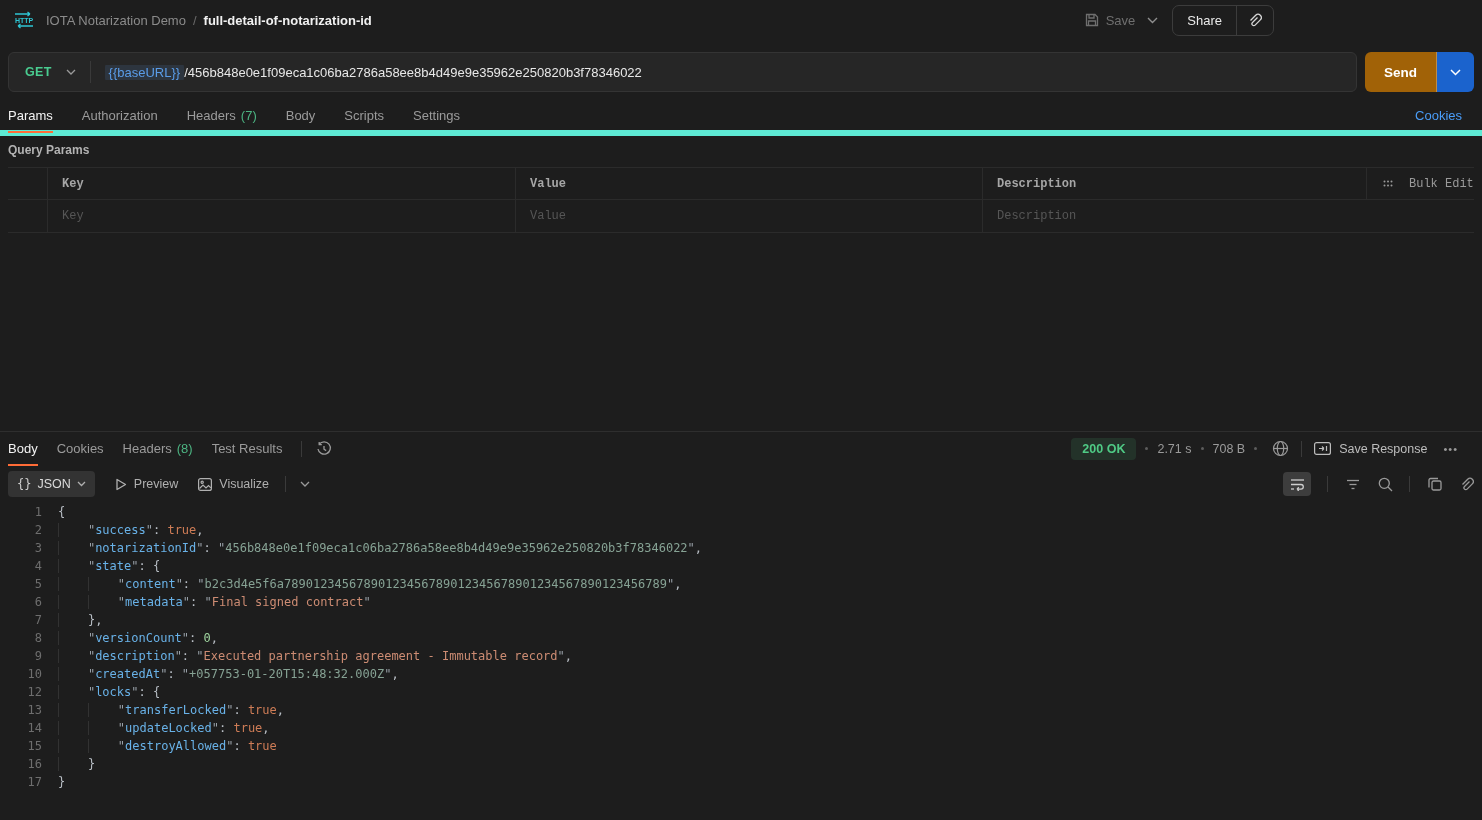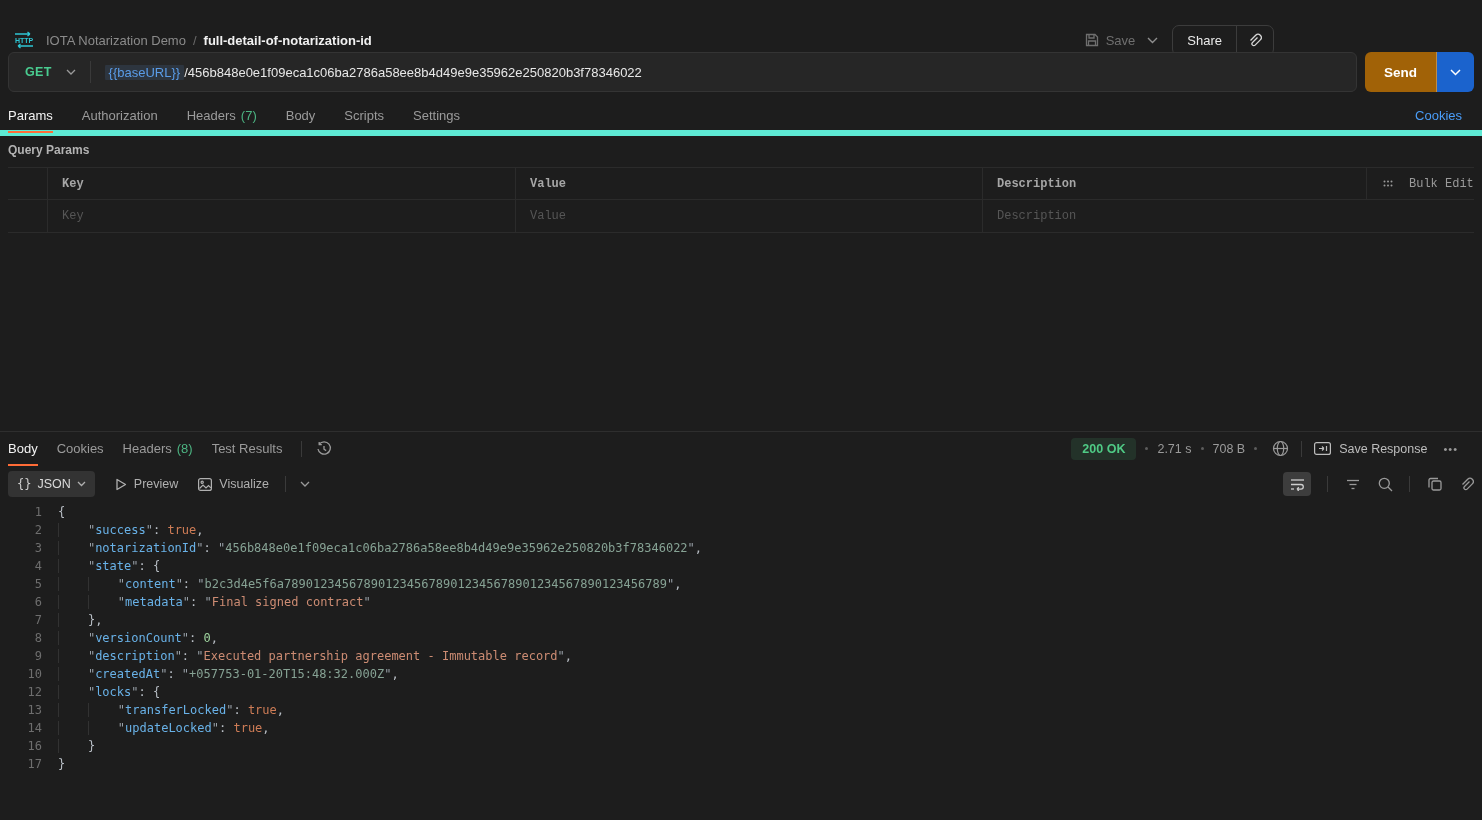--- a/index.html
+++ b/index.html
@@ -2,21 +2,21 @@
 <html><head>
 <meta charset="utf-8">
 <style>
   * { margin:0; padding:0; box-sizing:border-box; }
   html,body { width:1482px; height:820px; background:#1d1d1d; overflow:hidden;
     font-family:"Liberation Sans", sans-serif; color:#c9c9c9; }
   svg { display:block; }
 
   
   .topbar { position:absolute; top:0; left:0; width:1286px; height:40px;
-    display:flex; align-items:center; padding:0 12px;margin-top:20px; }
+    display:flex; align-items:center; padding:0 12px; }
   .http-logo { width:24px; height:18px; margin-right:10px; }
   .crumb-collection { color:#8b8b8b; font-size:13px; cursor:pointer; }
   .crumb-sep { color:#6a6a6a; font-size:13px; margin:0 7px; }
   .crumb-request { color:#f1f1f1; font-size:13px; font-weight:700; }
   .topbar-right { margin-left:auto; display:flex; align-items:center; }
   .save-btn { display:flex; align-items:center; gap:7px; color:#6f6f6f; font-size:13px; }
   .save-caret { color:#8f8f8f; margin:0 14px 0 12px; }
   .share-group { display:flex; align-items:center; height:31px; border:1px solid #3c3c3c;
     border-radius:7px; overflow:hidden; }
   .share-label { padding:0 14px; font-size:13px; color:#eaeaea; line-height:29px; cursor:pointer; }
@@ -372,16 +372,17 @@
       <div class="code-line"><span class="ln">4</span><span class="lt"><span class="tok-g">    </span><span class="tok-q">"</span><span class="tok-k">state</span><span class="tok-q">"</span><span class="tok-p">: {</span></span></div>
       <div class="code-line"><span class="ln">5</span><span class="lt"><span class="tok-g">    </span><span class="tok-g">    </span><span class="tok-q">"</span><span class="tok-k">content</span><span class="tok-q">"</span><span class="tok-p">: </span><span class="tok-q">"</span><span class="tok-i">b2c3d4e5f6a78901234567890123456789012345678901234567890123456789</span><span class="tok-q">"</span><span class="tok-p">,</span></span></div>
       <div class="code-line"><span class="ln">6</span><span class="lt"><span class="tok-g">    </span><span class="tok-g">    </span><span class="tok-q">"</span><span class="tok-k">metadata</span><span class="tok-q">"</span><span class="tok-p">: </span><span class="tok-q">"</span><span class="tok-s">Final signed contract</span><span class="tok-q">"</span></span></div>
       <div class="code-line"><span class="ln">7</span><span class="lt"><span class="tok-g">    </span><span class="tok-p">},</span></span></div>
       <div class="code-line"><span class="ln">8</span><span class="lt"><span class="tok-g">    </span><span class="tok-q">"</span><span class="tok-k">versionCount</span><span class="tok-q">"</span><span class="tok-p">: </span><span class="tok-n">0</span><span class="tok-p">,</span></span></div>
       <div class="code-line"><span class="ln">9</span><span class="lt"><span class="tok-g">    </span><span class="tok-q">"</span><span class="tok-k">description</span><span class="tok-q">"</span><span class="tok-p">: </span><span class="tok-q">"</span><span class="tok-s">Executed partnership agreement - Immutable record</span><span class="tok-q">"</span><span class="tok-p">,</span></span></div>
       <div class="code-line"><span class="ln">10</span><span class="lt"><span class="tok-g">    </span><span class="tok-q">"</span><span class="tok-k">createdAt</span><span class="tok-q">"</span><span class="tok-p">: </span><span class="tok-q">"</span><span class="tok-i">+057753-01-20T15:48:32.000Z</span><span class="tok-q">"</span><span class="tok-p">,</span></span></div>
       <div class="code-line"><span class="ln">12</span><span class="lt"><span class="tok-g">    </span><span class="tok-q">"</span><span class="tok-k">locks</span><span class="tok-q">"</span><span class="tok-p">: {</span></span></div>
       <div class="code-line"><span class="ln">13</span><span class="lt"><span class="tok-g">    </span><span class="tok-g">    </span><span class="tok-q">"</span><span class="tok-k">transferLocked</span><span class="tok-q">"</span><span class="tok-p">: </span><span class="tok-b">true</span><span class="tok-p">,</span></span></div>
       <div class="code-line"><span class="ln">14</span><span class="lt"><span class="tok-g">    </span><span class="tok-g">    </span><span class="tok-q">"</span><span class="tok-k">updateLocked</span><span class="tok-q">"</span><span class="tok-p">: </span><span class="tok-b">true</span><span class="tok-p">,</span></span></div>
+      <div class="code-line"><span class="ln">15</span><span class="lt"><span class="tok-g">    </span><span class="tok-g">    </span><span class="tok-q">"</span><span class="tok-k">destroyAllowed</span><span class="tok-q">"</span><span class="tok-p">: </span><span class="tok-b">true</span></span></div>
       <div class="code-line"><span class="ln">16</span><span class="lt"><span class="tok-g">    </span><span class="tok-p">}</span></span></div>
       <div class="code-line"><span class="ln">17</span><span class="lt"><span class="tok-p">}</span></span></div>
     </div>
 </div>
 
 </body></html>

